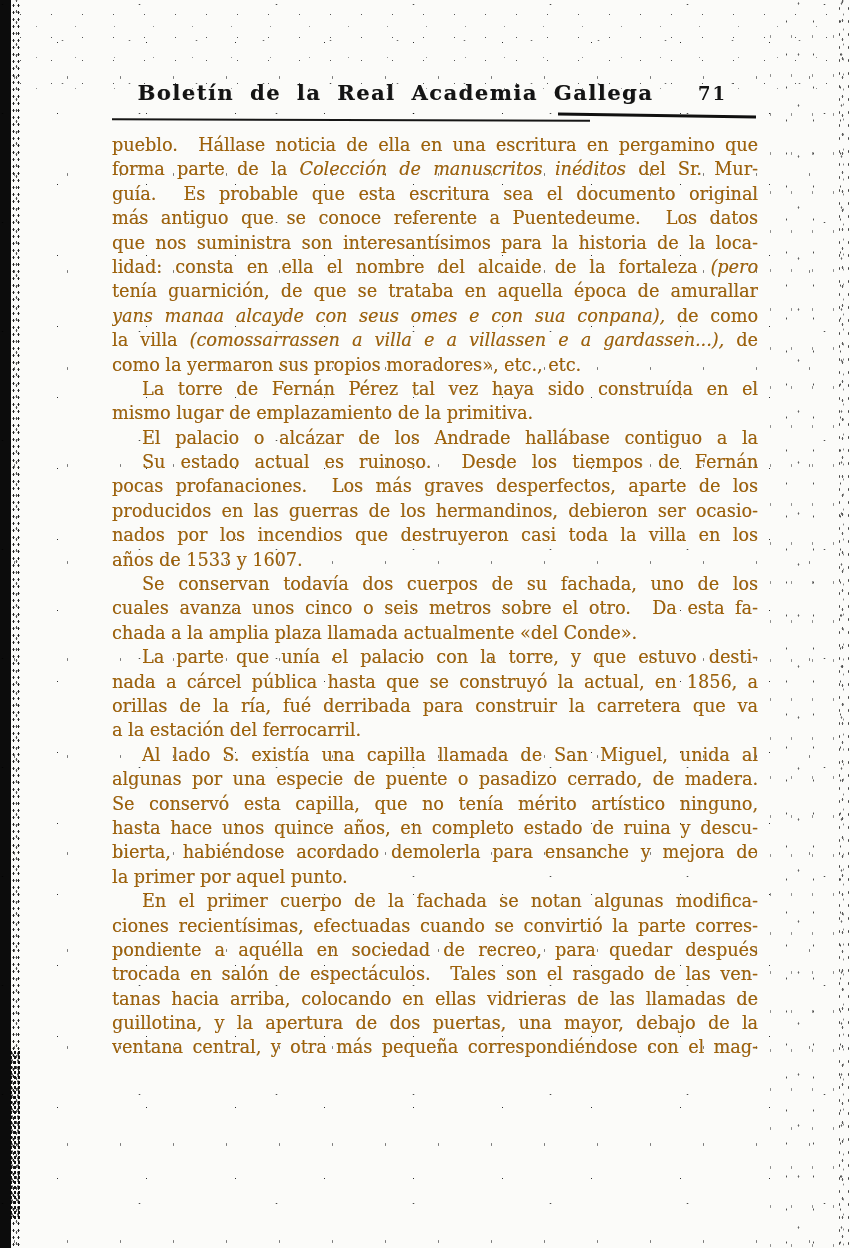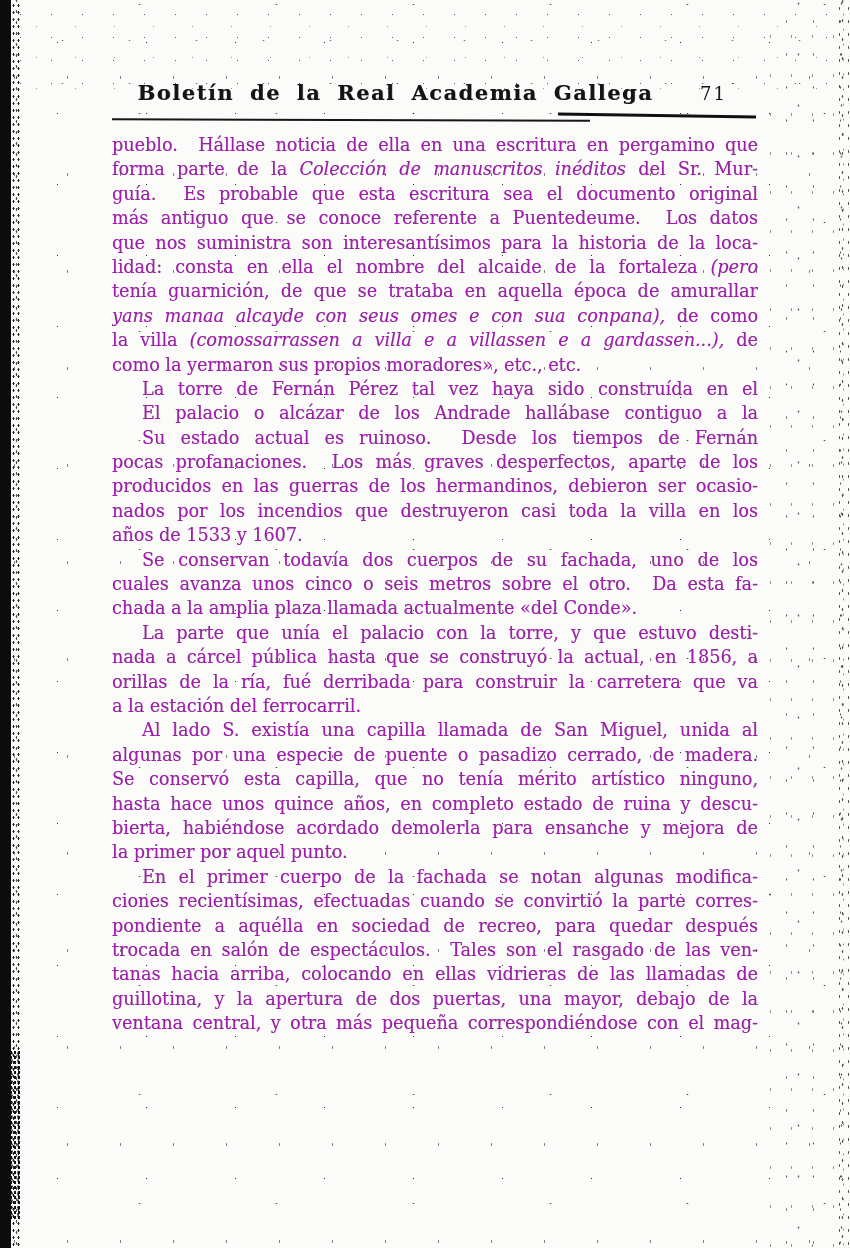--- a/index.html
+++ b/index.html
@@ -65,30 +65,30 @@
   }
   .title{
     flex:1;text-align:center;
     font-size:21px;font-weight:bold;
     letter-spacing:1.5px;word-spacing:7px;
     color:#141414;
     text-shadow:.4px .4px 0 rgba(10,10,10,.45);
   }
   .pagenum{
     width:78px;text-align:right;padding-right:30px;box-sizing:border-box;
-    font-size:18px;font-weight:normal;letter-spacing:2px;color:#141414;
+    font-size:18px;font-weight:bold;letter-spacing:2px;color:#141414;
   }
   .rule{position:absolute;background:#161616;}
   .rule-a{left:112px;top:119px;width:478px;height:2px;transform:rotate(.15deg);}
   .rule-b{left:558px;top:114px;width:198px;height:3px;transform:rotate(.8deg);background:#101010;}
 
   
   .text{
     position:absolute;left:112px;top:133px;width:646px;
-    font-size:17.6px;color:#a21caf;
+    font-size:17.6px;color:#a16207;
     text-shadow:.3px .3px 0 rgba(20,20,20,.35);
   }
   .paragraph{margin:0;}
   .line{
     height:24.4px;line-height:24.4px;overflow:hidden;
     white-space:pre-wrap;
     text-align:justify;text-align-last:justify;
   }
   .line.last{text-align-last:left;}
   .line.indent{text-indent:30px;}
@@ -123,20 +123,21 @@
         <div class="line"><span>más antiguo que se conoce referente a Puentedeume.  Los datos</span></div>
         <div class="line"><span>que nos suministra son interesantísimos para la historia de la loca-</span></div>
         <div class="line"><span>lidad: consta en ella el nombre del alcaide de la fortaleza </span><i>(pero</i></div>
         <div class="line"><span>tenía guarnición, de que se trataba en aquella época de amurallar</span></div>
         <div class="line"><i>yans manaa alcayde con seus omes e con sua conpana),</i><span> de como</span></div>
         <div class="line"><span>la villa </span><i>(comossarrassen a villa e a villassen e a gardassen...),</i><span> de</span></div>
         <div class="line last"><span>como la yermaron sus propios moradores», etc., etc.</span></div>
       </div>
       <div class="paragraph">
         <div class="line indent"><span>La torre de Fernán Pérez tal vez haya sido construída en el</span></div>
+        <div class="line last"><span>mismo lugar de emplazamiento de la primitiva.</span></div>
       </div>
       <div class="paragraph">
         <div class="line indent"><span>El palacio o alcázar de los Andrade hallábase contiguo a la</span></div>
       </div>
       <div class="paragraph">
         <div class="line indent"><span>Su estado actual es ruinoso.  Desde los tiempos de Fernán</span></div>
         <div class="line"><span>pocas profanaciones.  Los más graves desperfectos, aparte de los</span></div>
         <div class="line"><span>producidos en las guerras de los hermandinos, debieron ser ocasio-</span></div>
         <div class="line"><span>nados por los incendios que destruyeron casi toda la villa en los</span></div>
         <div class="line last"><span>años de 1533 y 1607.</span></div>

